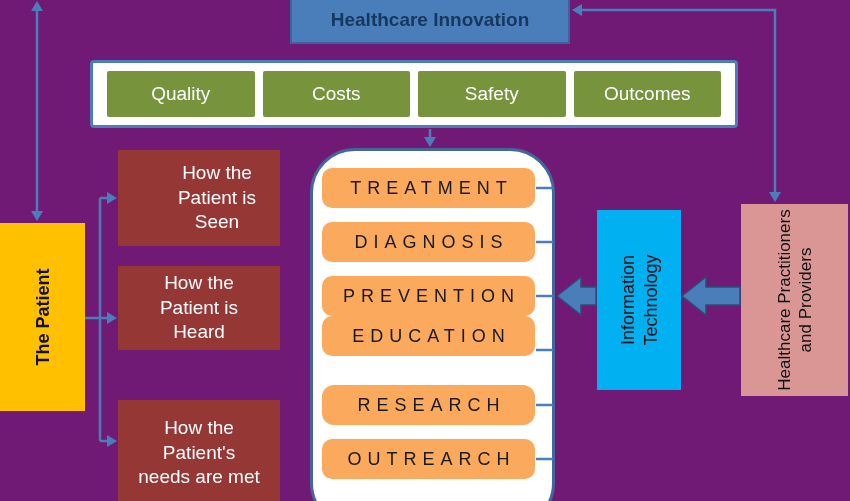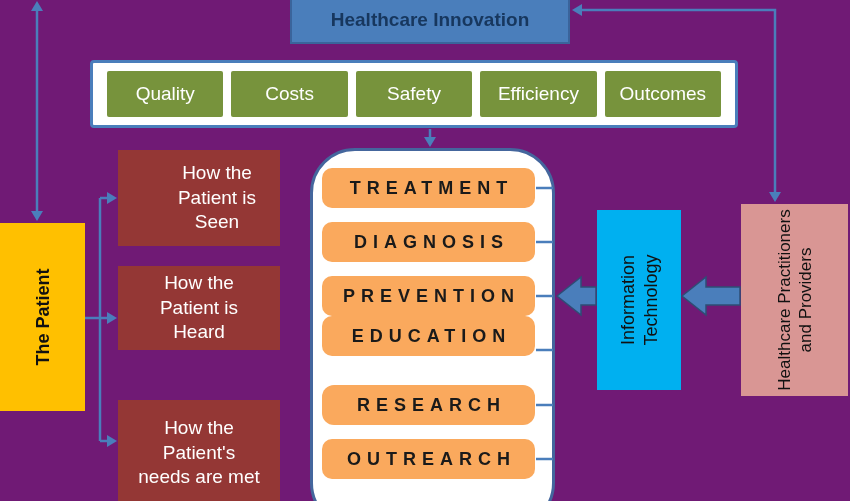--- a/index.html
+++ b/index.html
@@ -63,21 +63,21 @@
   }
   .activity-box {
     position: absolute;
     left: 322px;
     width: 213px; height: 40px;
     background: #FAA95D;
     border-radius: 10px;
     display: flex; align-items: center; justify-content: center;
     color: #1a1a1a;
     font-size: 18px;
-    font-weight: 700;
+    font-weight: 400;
     letter-spacing: 6px;
     padding-left: 6px; 
   }
   .activity-0 { top: 168px; }
   .activity-1 { top: 222px; }
   .activity-2 { top: 276px; }
   .activity-3 { top: 316px; }
   .activity-4 { top: 385px; border-radius: 12px; }
   .activity-5 { top: 439px; }
 
@@ -176,23 +176,20 @@
 
   <div class="metrics-frame">
     <div class="metric-box">
       <span>Quality</span>
     </div>
     <div class="metric-box">
       <span>Costs</span>
     </div>
     <div class="metric-box">
       <span>Safety</span>
-    </div>
-    <div class="metric-box">
-      <span>Efficiency</span>
     </div>
     <div class="metric-box">
       <span>Outcomes</span>
     </div>
   </div>
 
   <div class="patient-box">
     <div class="vlabel">The Patient</div>
   </div>
 

